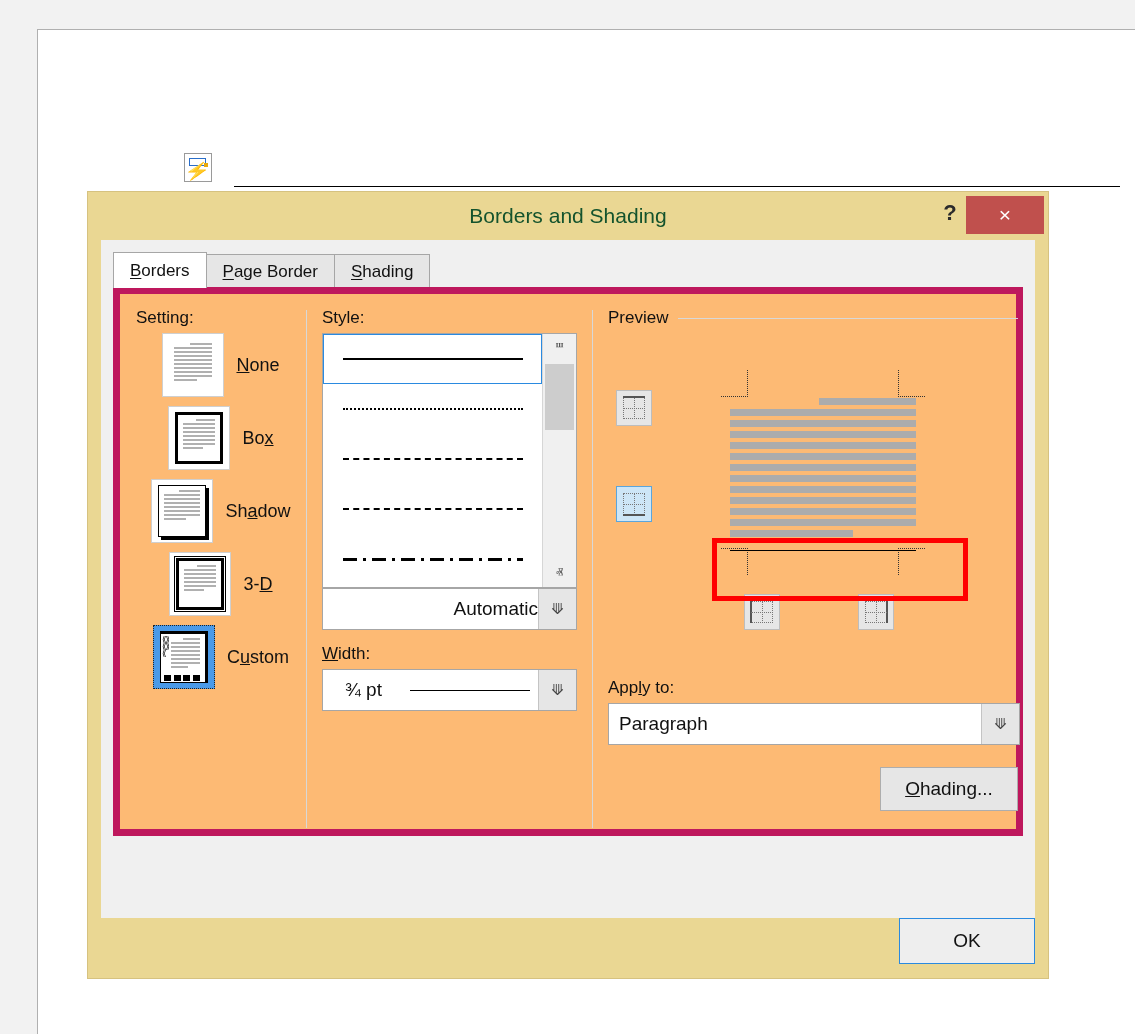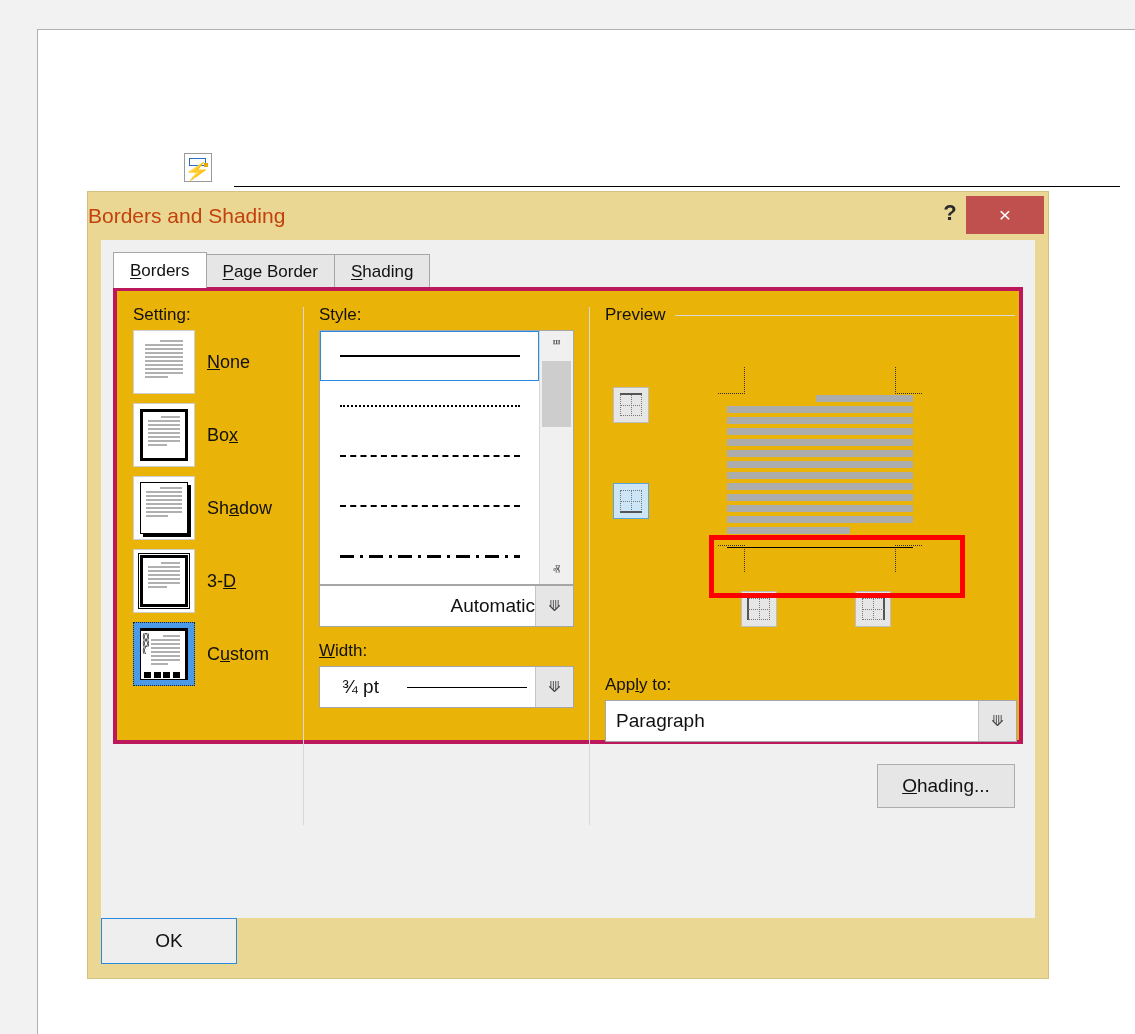--- a/index.html
+++ b/index.html
@@ -52,21 +52,21 @@
     width: 960px; height: 786px;
     background: #ead793;
     box-sizing: border-box;
     box-shadow: 0 0 0 1px #d6c280;
   }
   .title-bar {
     position: relative; height: 48px;
   }
   .dlg-title {
     position: absolute; left: 0; right: 0; top: 12px;
-    text-align: left; font-size: 21px; color: #c2410c;
+    text-align: center; font-size: 21px; color: #14532d;
   }
   .help-btn {
     position: absolute; right: 84px; top: 6px;
     width: 28px; height: 30px;
     display: flex; align-items: center; justify-content: center;
     font-size: 22px; font-weight: bold; color: #2b2b2b;
     cursor: default;
   }
   .close-btn {
     position: absolute; right: 4px; top: 4px;
@@ -99,42 +99,42 @@
     box-sizing: border-box; cursor: default;
   }
   .tab.active {
     background: #ffffff; height: 36px;
     position: relative; z-index: 3;
   }
   .tab u { text-underline-offset: 2px; }
 
   .tab-panel {
     position: absolute; left: 12px; top: 47px;
-    width: 910px; height: 457px;
-    background: #eab308;
-    border: 4px solid #be185d;
+    width: 910px; height: 549px;
+    background: #fdba74;
+    border: 7px solid #be185d;
     box-sizing: border-box;
   }
 
   
   .col-setting { position: absolute; left: 16px; top: 14px; width: 170px; }
   .col-style   { position: absolute; left: 202px; top: 14px; width: 258px; }
   .col-preview { position: absolute; left: 488px; top: 14px; width: 410px; }
 
   .vdiv {
     position: absolute; top: 16px; width: 0; height: 518px;
     border-left: 1px solid #d8d8d8;
   }
   .vdiv.a { left: 186px; }
   .vdiv.b { left: 472px; }
 
   .field-label { font-size: 17px; color: #111; margin-bottom: 5px; }
 
   
-  .set-row { display: flex; align-items: center; margin-bottom: 9px; }
+  .set-row { display: flex; align-items: center; margin-bottom: 9px; justify-content: center; }
   .thumb-wrap {
     width: 62px; height: 64px;
     border: 1px solid #cfcfcf;
     background: #fff;
     box-sizing: border-box;
     display: flex; align-items: center; justify-content: center;
     cursor: default;
   }
   .thumb-wrap.selected { background: #4a9ae8; border: 1px dotted #222; }
   .thumb {
@@ -295,21 +295,21 @@
     width: 138px; height: 44px;
     background: #e6e6e6; border: 1px solid #adadad;
     display: flex; align-items: center; justify-content: center;
     font-size: 19px; color: #111; box-sizing: border-box; cursor: default;
   }
   .options-row { display: flex; }
 
   
   .footer {
     position: absolute; left: 13px; right: 13px; bottom: 14px;
-    height: 46px; display: flex; justify-content: flex-end; gap: 18px; flex-direction: column;
+    height: 46px; display: flex; justify-content: flex-end; gap: 18px;
   }
   .dlg-btn {
     width: 136px; height: 46px;
     background: #e9e9e9; border: 1px solid #adadad;
     display: flex; align-items: center; justify-content: center;
     font-size: 19px; color: #111; box-sizing: border-box; cursor: default;
   }
   .dlg-btn.default { border: 1.5px solid #2a8ae0; background: #eeeeee; }
 </style>
 </head>

